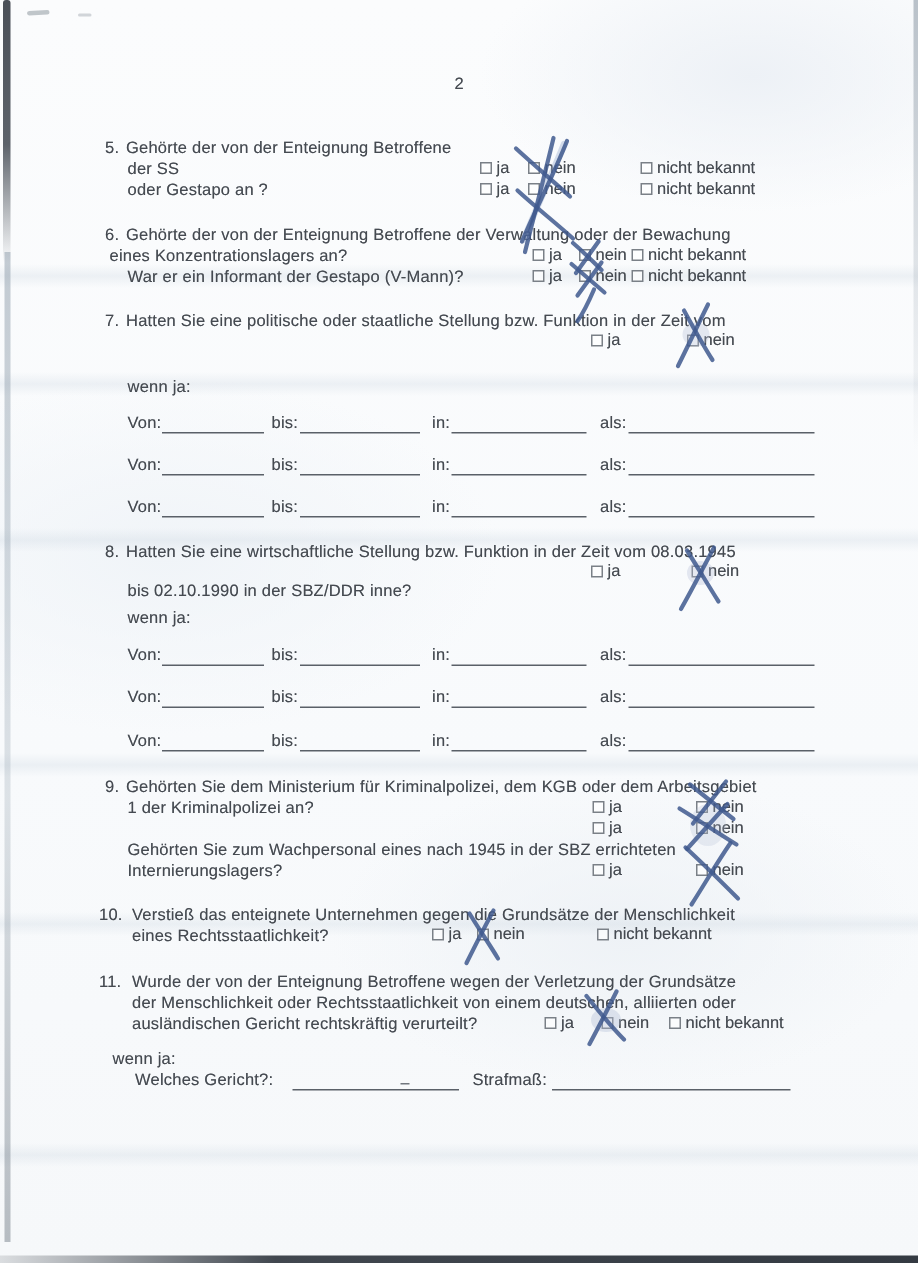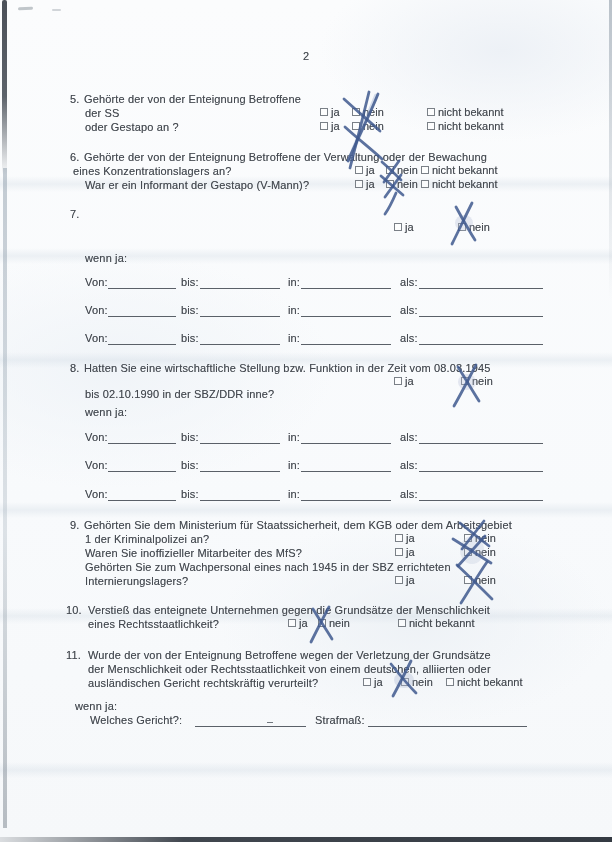--- a/index.html
+++ b/index.html
@@ -139,20 +139,21 @@
   <span class="opt" style="left:386px;top:178px">
       <span class="box"></span>
       <span>nein</span>
     </span>
   <span class="opt" style="left:421px;top:178px">
       <span class="box"></span>
       <span>nicht bekannt</span>
     </span>
 
   <div class="t" style="left:70px;top:208px">7.</div>
+  <div class="t" style="left:84px;top:208px">Hatten Sie eine politische oder staatliche Stellung bzw. Funktion in der Zeit vom</div>
   <span class="opt" style="left:394px;top:221px">
       <span class="box"></span>
       <span>ja</span>
     </span>
   <span class="opt" style="left:458px;top:221px">
       <span class="box"></span>
       <span>nein</span>
     </span>
   <div class="t" style="left:85px;top:252px">wenn ja:</div>
 
@@ -217,31 +218,30 @@
   <div class="t" style="left:85px;top:488px">Von:</div>
   <div class="ul" style="left:108px;top:500px;width:68px"></div>
   <div class="t" style="left:181px;top:488px">bis:</div>
   <div class="ul" style="left:200px;top:500px;width:80px"></div>
   <div class="t" style="left:288px;top:488px">in:</div>
   <div class="ul" style="left:301px;top:500px;width:90px"></div>
   <div class="t" style="left:400px;top:488px">als:</div>
   <div class="ul" style="left:419px;top:500px;width:124px"></div>
 
   <div class="t" style="left:70px;top:519px">9.</div>
-  <div class="t" style="left:84px;top:519px">Gehörten Sie dem Ministerium für Staatssicherheit, dem KGB oder dem Arbeitsgebiet</div>
+  <div class="t" style="left:84px;top:519px">Gehörten Sie dem Ministerium für Kriminalpolizei, dem KGB oder dem Arbeitsgebiet</div>
   <div class="t" style="left:85px;top:533px">1 der Kriminalpolizei an?</div>
   <span class="opt" style="left:395px;top:532px">
       <span class="box"></span>
       <span>ja</span>
     </span>
   <span class="opt" style="left:464px;top:532px">
       <span class="box"></span>
       <span>nein</span>
     </span>
-  <div class="t" style="left:85px;top:547px">Waren Sie inoffizieller Mitarbeiter des MfS?</div>
   <span class="opt" style="left:395px;top:546px">
       <span class="box"></span>
       <span>ja</span>
     </span>
   <span class="opt" style="left:464px;top:546px">
       <span class="box"></span>
       <span>nein</span>
     </span>
   <div class="t" style="left:85px;top:561px">Gehörten Sie zum Wachpersonal eines nach 1945 in der SBZ errichteten</div>
   <div class="t" style="left:85px;top:575px">Internierungslagers?</div>

